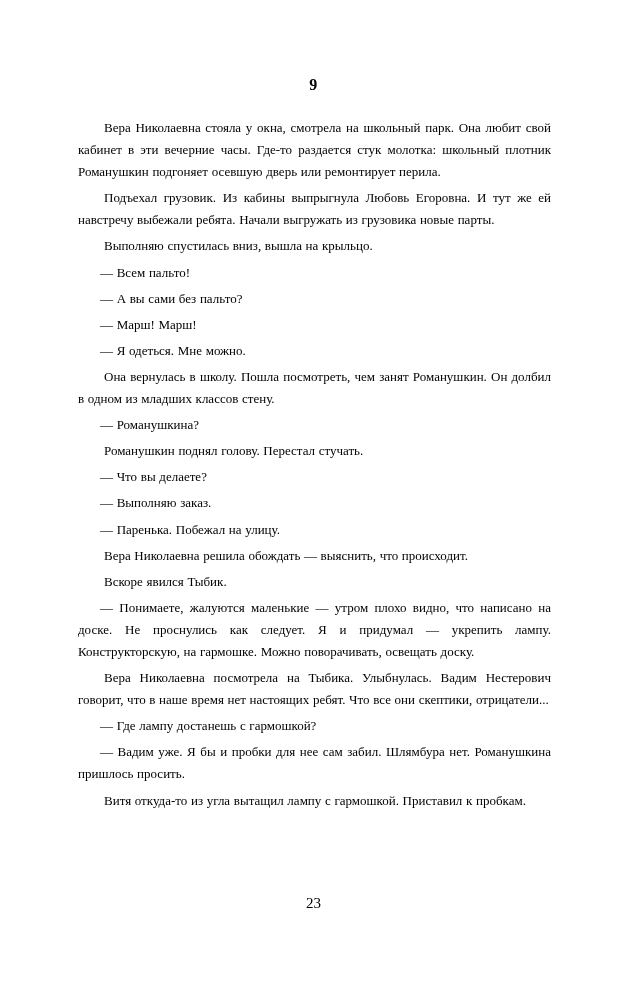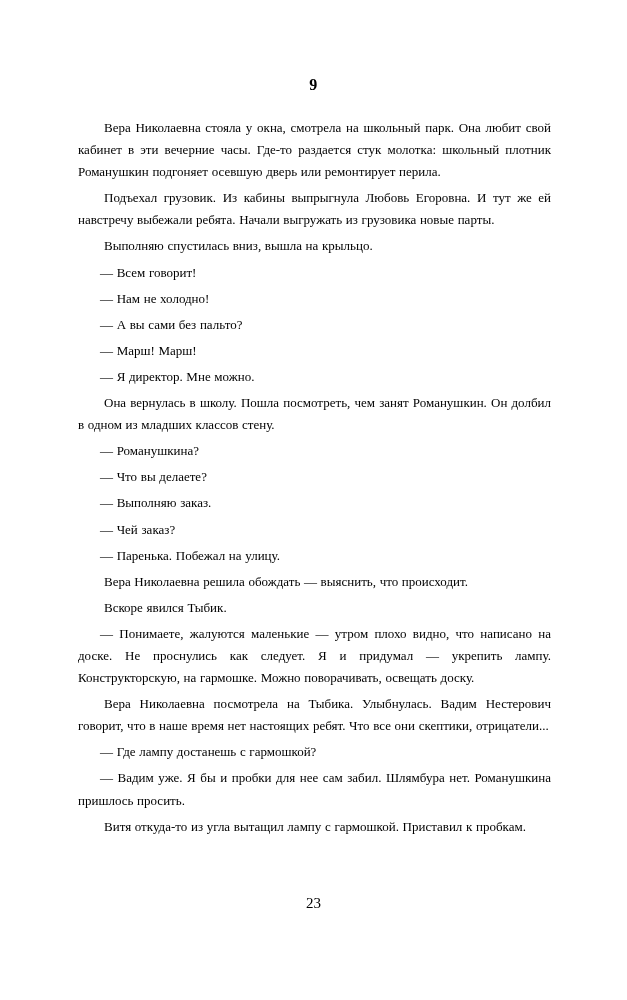--- a/index.html
+++ b/index.html
@@ -63,30 +63,29 @@
 <body>
 
 <div class="page">
 
   <div class="chapter-number">9</div>
 
   <div class="text-column">
     <p class="para">Вера Николаевна стояла у окна, смотрела на школьный парк. Она любит свой кабинет в эти вечерние часы. Где-то раздается стук молотка: школьный плотник Романушкин подгоняет осевшую дверь или ремонтирует перила.</p>
     <p class="para">Подъехал грузовик. Из кабины выпрыгнула Любовь Егоровна. И тут же ей навстречу выбежали ребята. Начали выгружать из грузовика новые парты.</p>
     <p class="para">Выполняю спустилась вниз, вышла на крыльцо.</p>
-    <p class="para dialogue">— Всем говорит!</p>
-    <p class="para dialogue">— Нам не холодно!</p>
+    <p class="para dialogue">— Всем пальто!</p>
     <p class="para dialogue">— А вы сами без пальто?</p>
     <p class="para dialogue">— Марш! Марш!</p>
-    <p class="para dialogue">— Я директор. Мне можно.</p>
+    <p class="para dialogue">— Я одеться. Мне можно.</p>
     <p class="para">Она вернулась в школу. Пошла посмотреть, чем занят Романушкин. Он долбил в одном из младших классов стену.</p>
     <p class="para dialogue">— Романушкина?</p>
+    <p class="para">Романушкин поднял голову. Перестал стучать.</p>
     <p class="para dialogue">— Что вы делаете?</p>
     <p class="para dialogue">— Выполняю заказ.</p>
-    <p class="para dialogue">— Чей заказ?</p>
     <p class="para dialogue">— Паренька. Побежал на улицу.</p>
     <p class="para">Вера Николаевна решила обождать — выяснить, что происходит.</p>
     <p class="para">Вскоре явился Тыбик.</p>
     <p class="para dialogue">— Понимаете, жалуются маленькие — утром плохо видно, что написано на доске. Не проснулись как следует. Я и придумал — укрепить лампу. Конструкторскую, на гармошке. Можно поворачивать, освещать доску.</p>
     <p class="para">Вера Николаевна посмотрела на Тыбика. Улыбнулась. Вадим Нестерович говорит, что в наше время нет настоящих ребят. Что все они скептики, отрицатели...</p>
     <p class="para dialogue">— Где лампу достанешь с гармошкой?</p>
     <p class="para dialogue">— Вадим уже. Я бы и пробки для нее сам забил. Шлямбура нет. Романушкина пришлось просить.</p>
     <p class="para">Витя откуда-то из угла вытащил лампу с гармошкой. Приставил к пробкам.</p>
   </div>
 

